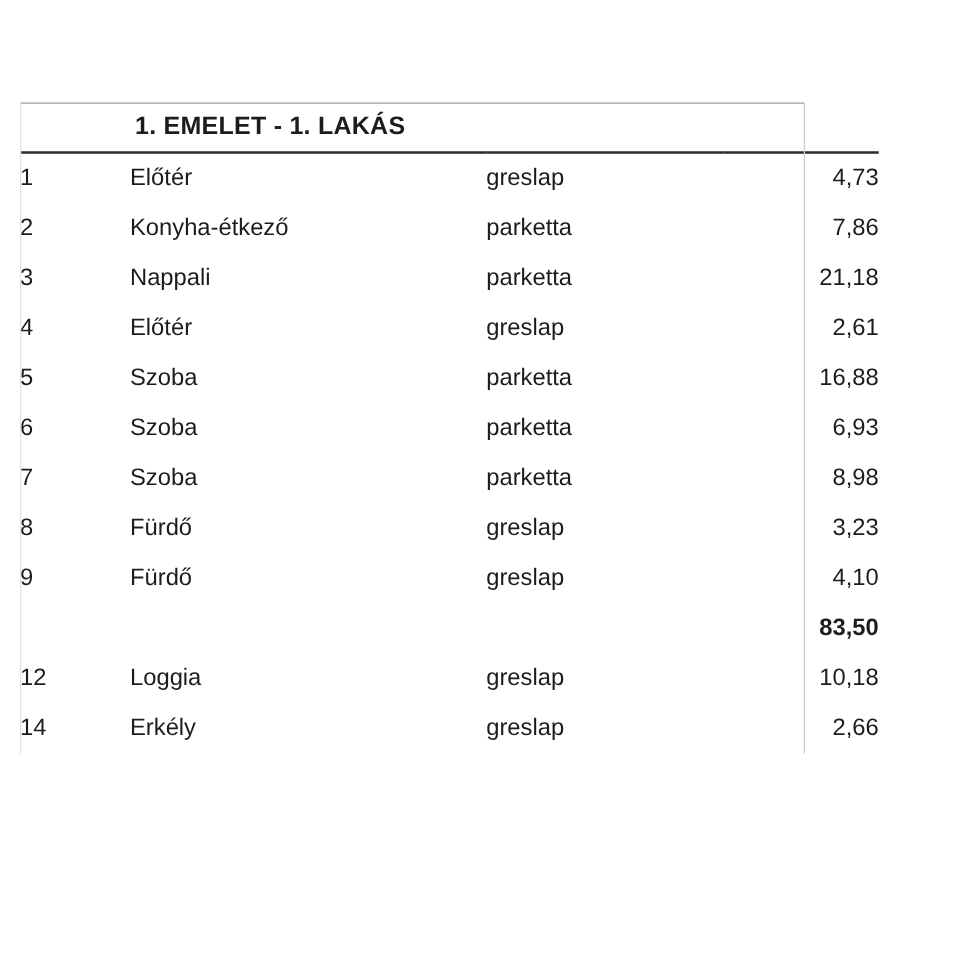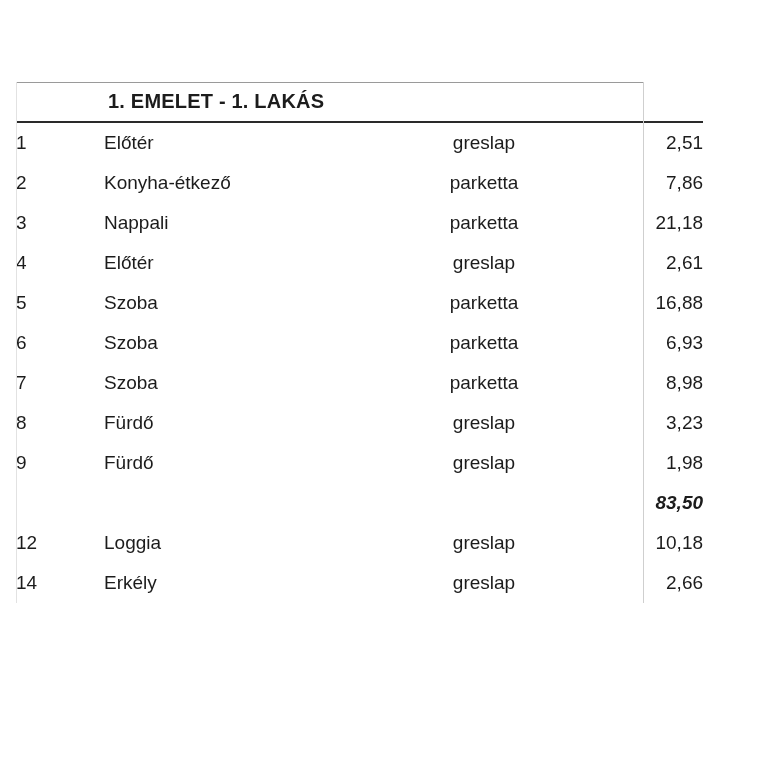--- a/index.html
+++ b/index.html
@@ -51,21 +51,20 @@
 
   .cell-num {
     padding-left: 4px;
     color: #222;
   }
   .cell-name {
     padding-left: 4px;
   }
   .cell-mat {
     padding-left: 2px;
-    text-align: center;
   }
   .cell-area {
     text-align: right;
     padding-right: 6px;
   }
 
   
   tr.header-row td {
     font-weight: bold;
     font-size: 20px;
@@ -76,21 +75,20 @@
   }
   tr.header-row {
     border-bottom: 2px solid #2a2a2a;
   }
   tr.header-row td.cell-title {
     padding-left: 4px;
   }
 
   tr.subtotal-row td {
     font-weight: bold;
-    font-style: italic;
   }
   tr.subtotal-row td.cell-area {
     font-weight: bold;
   }
 
   
   .right-rule {
     position: absolute;
     top: 0;
     right: 0;
@@ -129,21 +127,21 @@
           <tbody>
             <tr class="header-row">
               <td class="cell-num"></td>
               <td class="cell-title" colspan="3">1. EMELET - 1. LAKÁS</td>
             </tr>
 
             <tr>
               <td class="cell-num">1</td>
               <td class="cell-name">Előtér</td>
               <td class="cell-mat">greslap</td>
-              <td class="cell-area">2,51</td>
+              <td class="cell-area">4,73</td>
             </tr>
             <tr>
               <td class="cell-num">2</td>
               <td class="cell-name">Konyha-étkező</td>
               <td class="cell-mat">parketta</td>
               <td class="cell-area">7,86</td>
             </tr>
             <tr>
               <td class="cell-num">3</td>
               <td class="cell-name">Nappali</td>
@@ -177,21 +175,21 @@
             <tr>
               <td class="cell-num">8</td>
               <td class="cell-name">Fürdő</td>
               <td class="cell-mat">greslap</td>
               <td class="cell-area">3,23</td>
             </tr>
             <tr>
               <td class="cell-num">9</td>
               <td class="cell-name">Fürdő</td>
               <td class="cell-mat">greslap</td>
-              <td class="cell-area">1,98</td>
+              <td class="cell-area">4,10</td>
             </tr>
 
             <tr class="subtotal-row">
               <td class="cell-num"></td>
               <td class="cell-name"></td>
               <td class="cell-mat"></td>
               <td class="cell-area">83,50</td>
             </tr>
 
             <tr>

